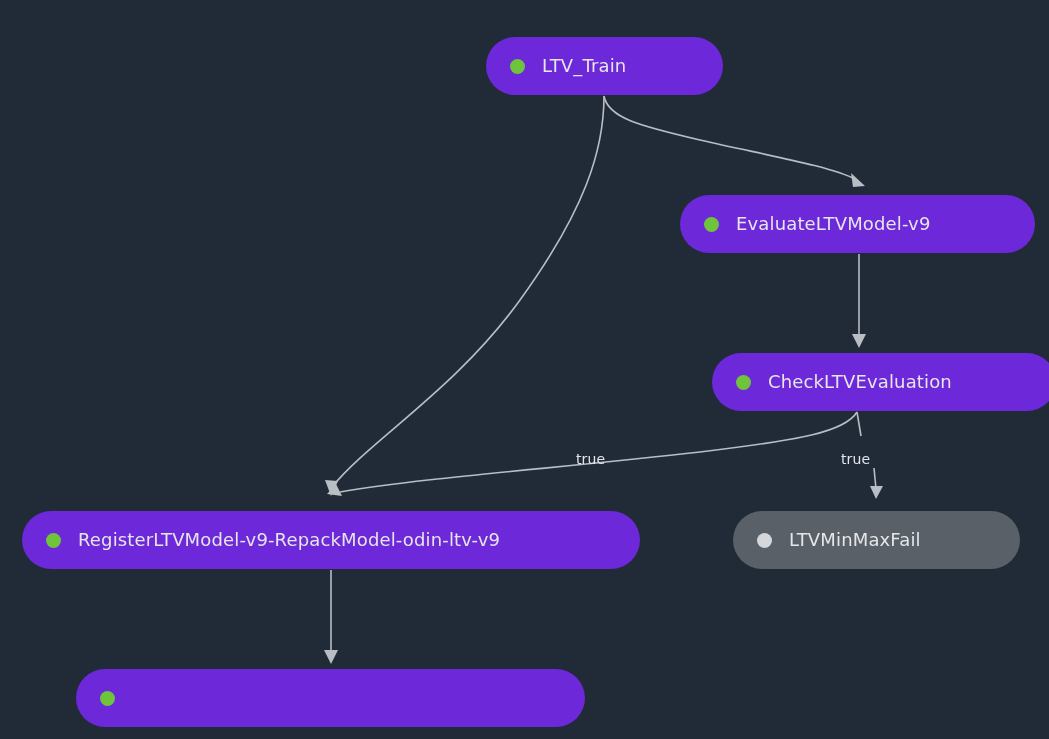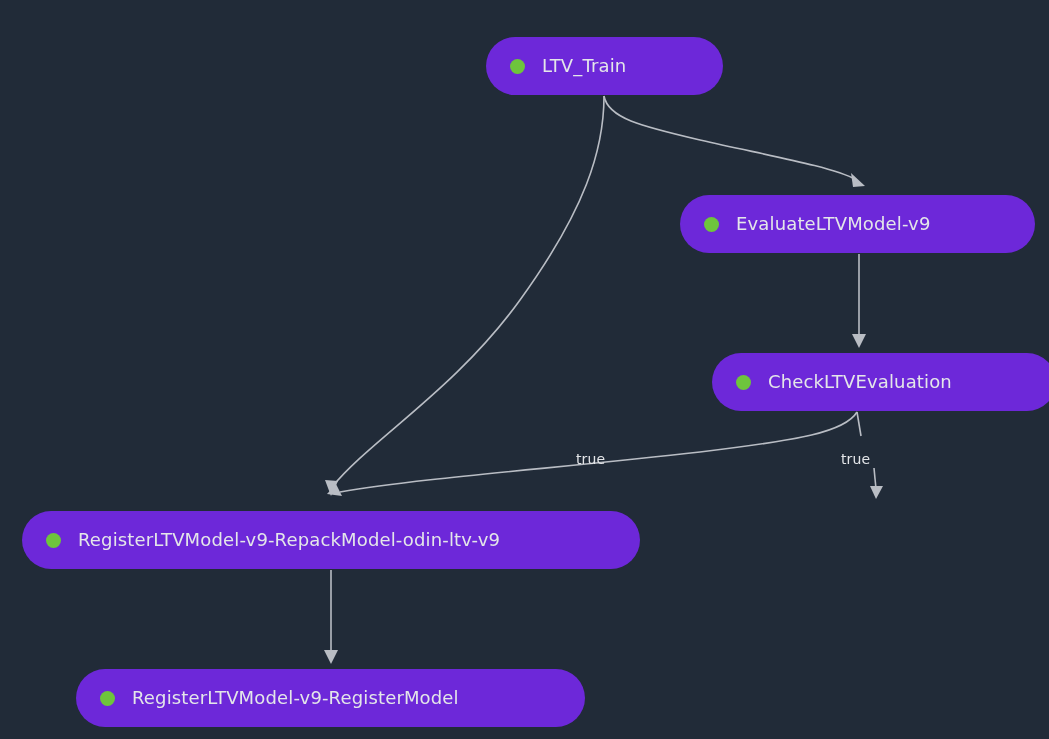--- a/index.html
+++ b/index.html
@@ -138,19 +138,22 @@
   <div class="node state-success" style="left:712px; top:353px; width:344px;">
     <span class="node-dot"></span>
     <span class="node-label">CheckLTVEvaluation</span>
   </div>
 
   <div class="node state-success" style="left:22px; top:511px; width:618px;">
     <span class="node-dot"></span>
     <span class="node-label">RegisterLTVModel-v9-RepackModel-odin-ltv-v9</span>
   </div>
 
+  <div class="node state-idle" style="left:733px; top:511px; width:287px;">
+    <span class="node-dot"></span>
+    <span class="node-label">LTVMinMaxFail</span>
+  </div>
 
   <div class="node state-success" style="left:76px; top:669px; width:509px;">
     <span class="node-dot"></span>
-    <span class="node-label">RegisterLTVModel-v9-RegisterModel</span>
   </div>
 
 </div>
 
 </body></html>

